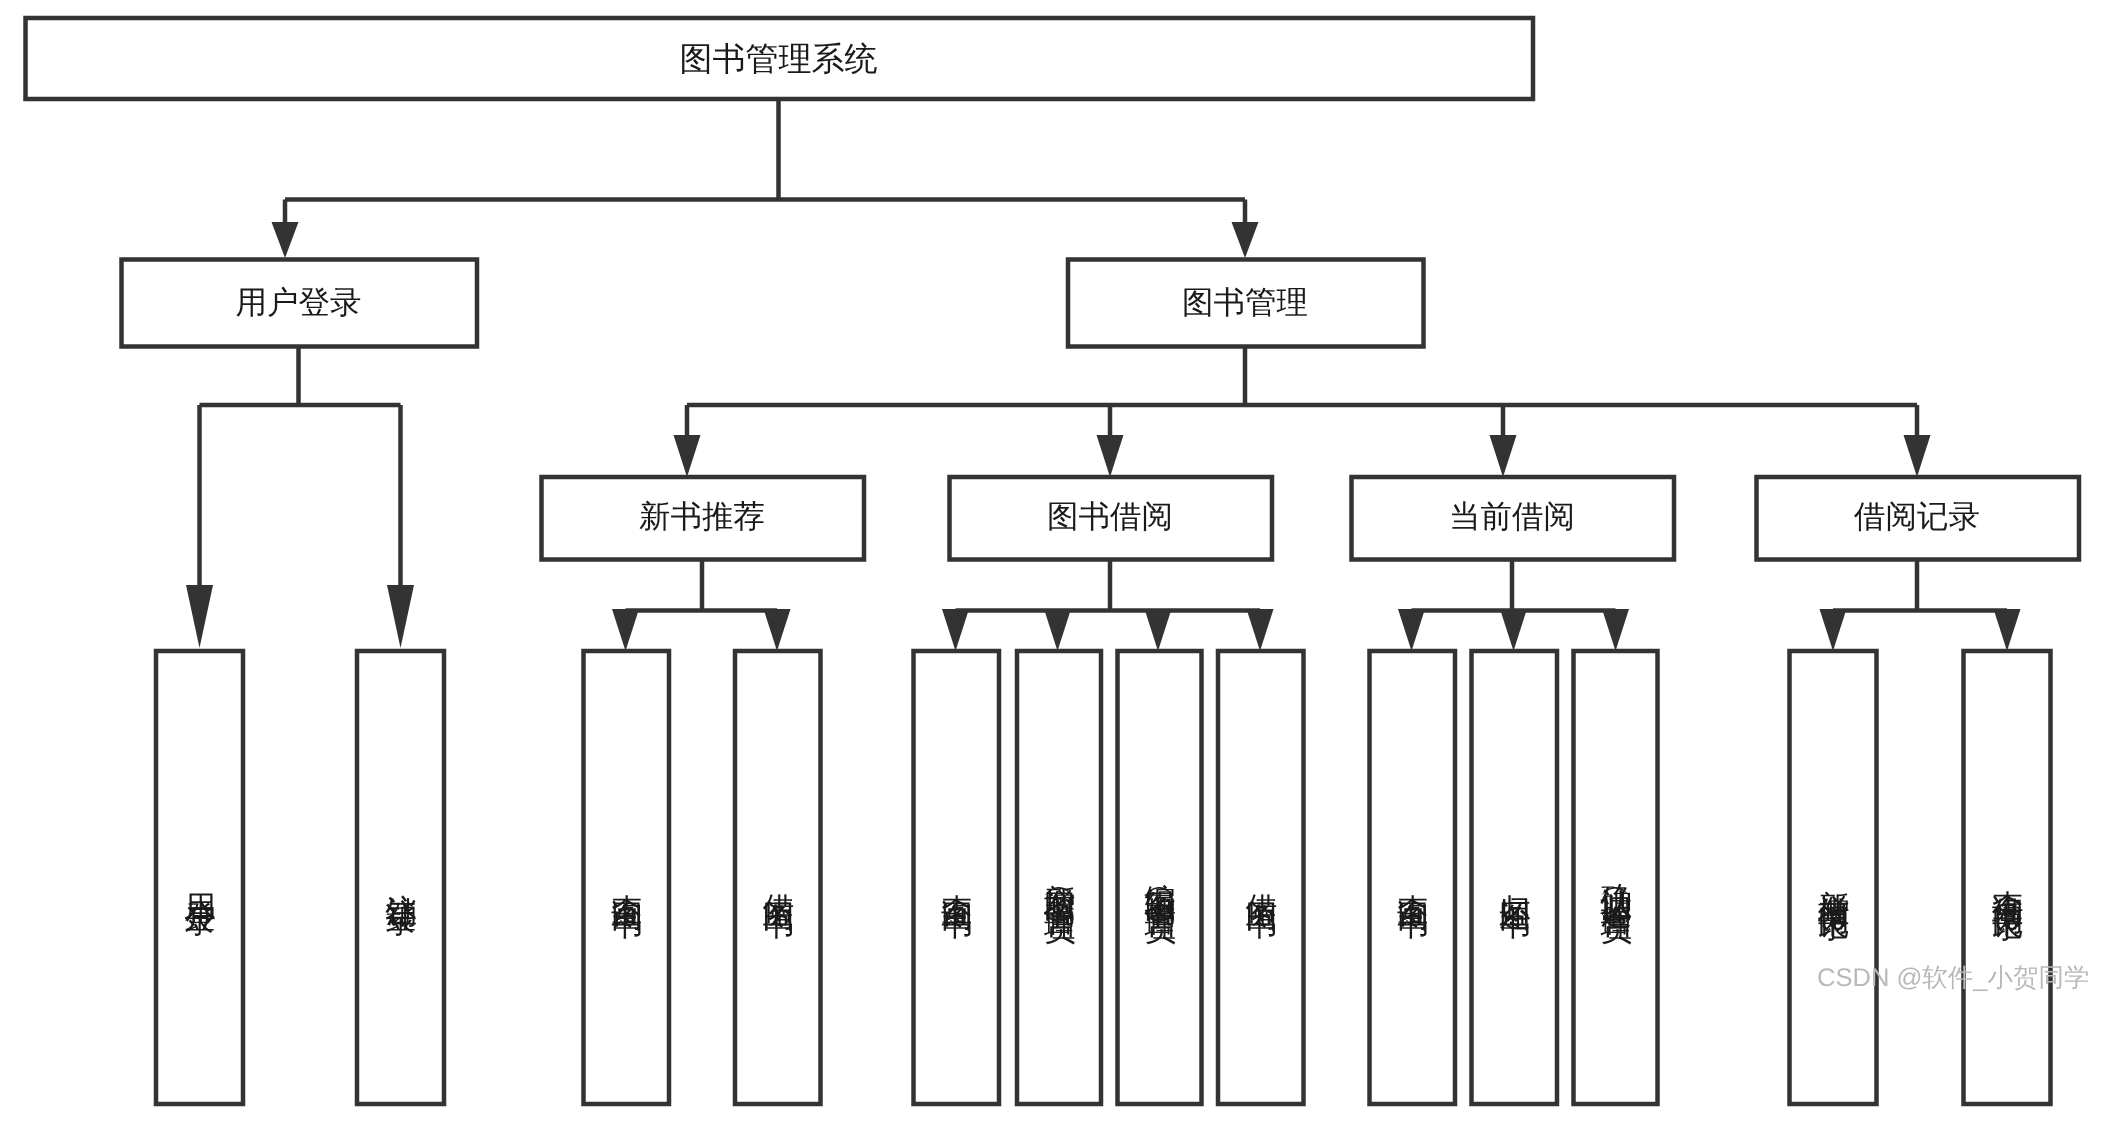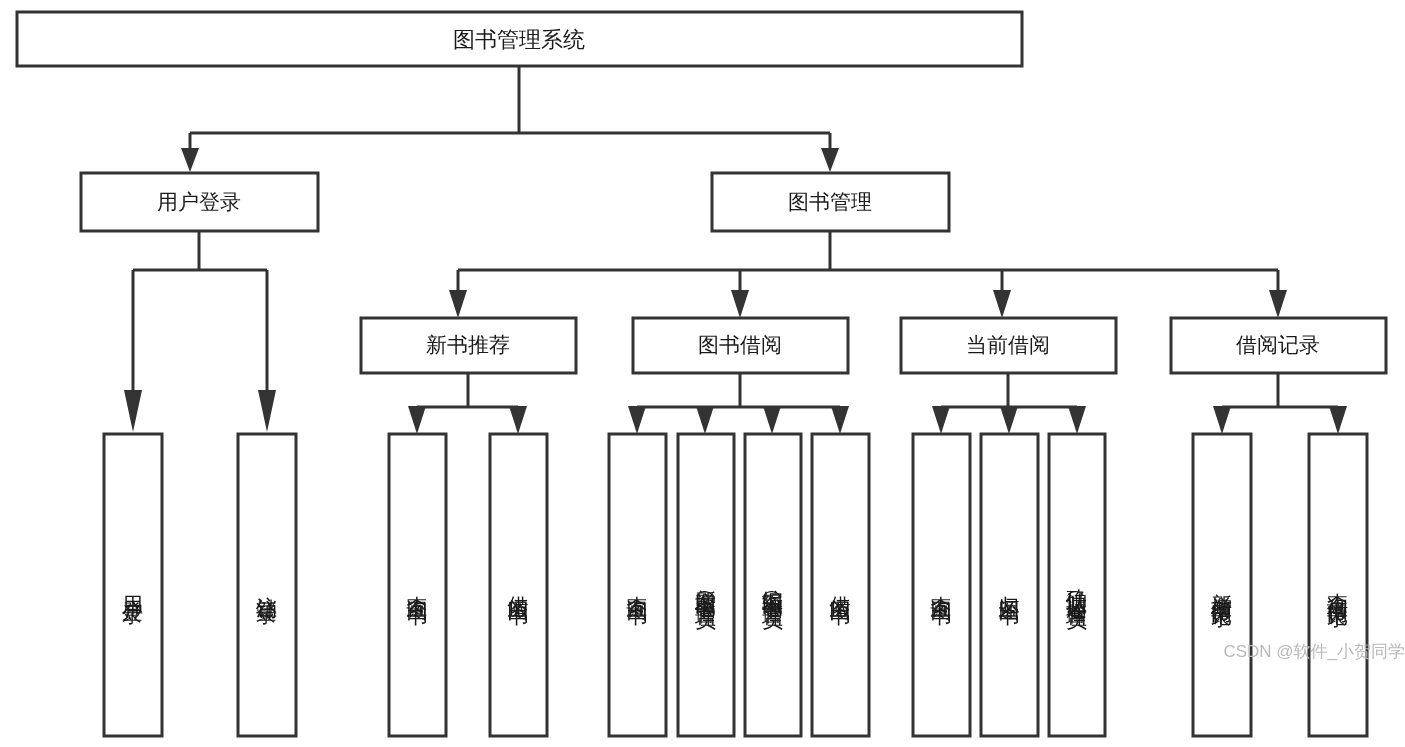--- a/index.html
+++ b/index.html
@@ -65,21 +65,21 @@
     display: flex;
     align-items: center;
     justify-content: center;
     text-align: center;
     white-space: nowrap;
     pointer-events: none;
     user-select: none;
   }
   .watermark {
     position: absolute;
-    right: 0;
+    right: 12px;
     bottom: 6px;
     font-family: "Liberation Sans", "DejaVu Sans", sans-serif;
     font-size: 17px;
     color: #b9b9b9;
     white-space: nowrap;
     user-select: none;
   }
 </style>
 </head>
 <body>

